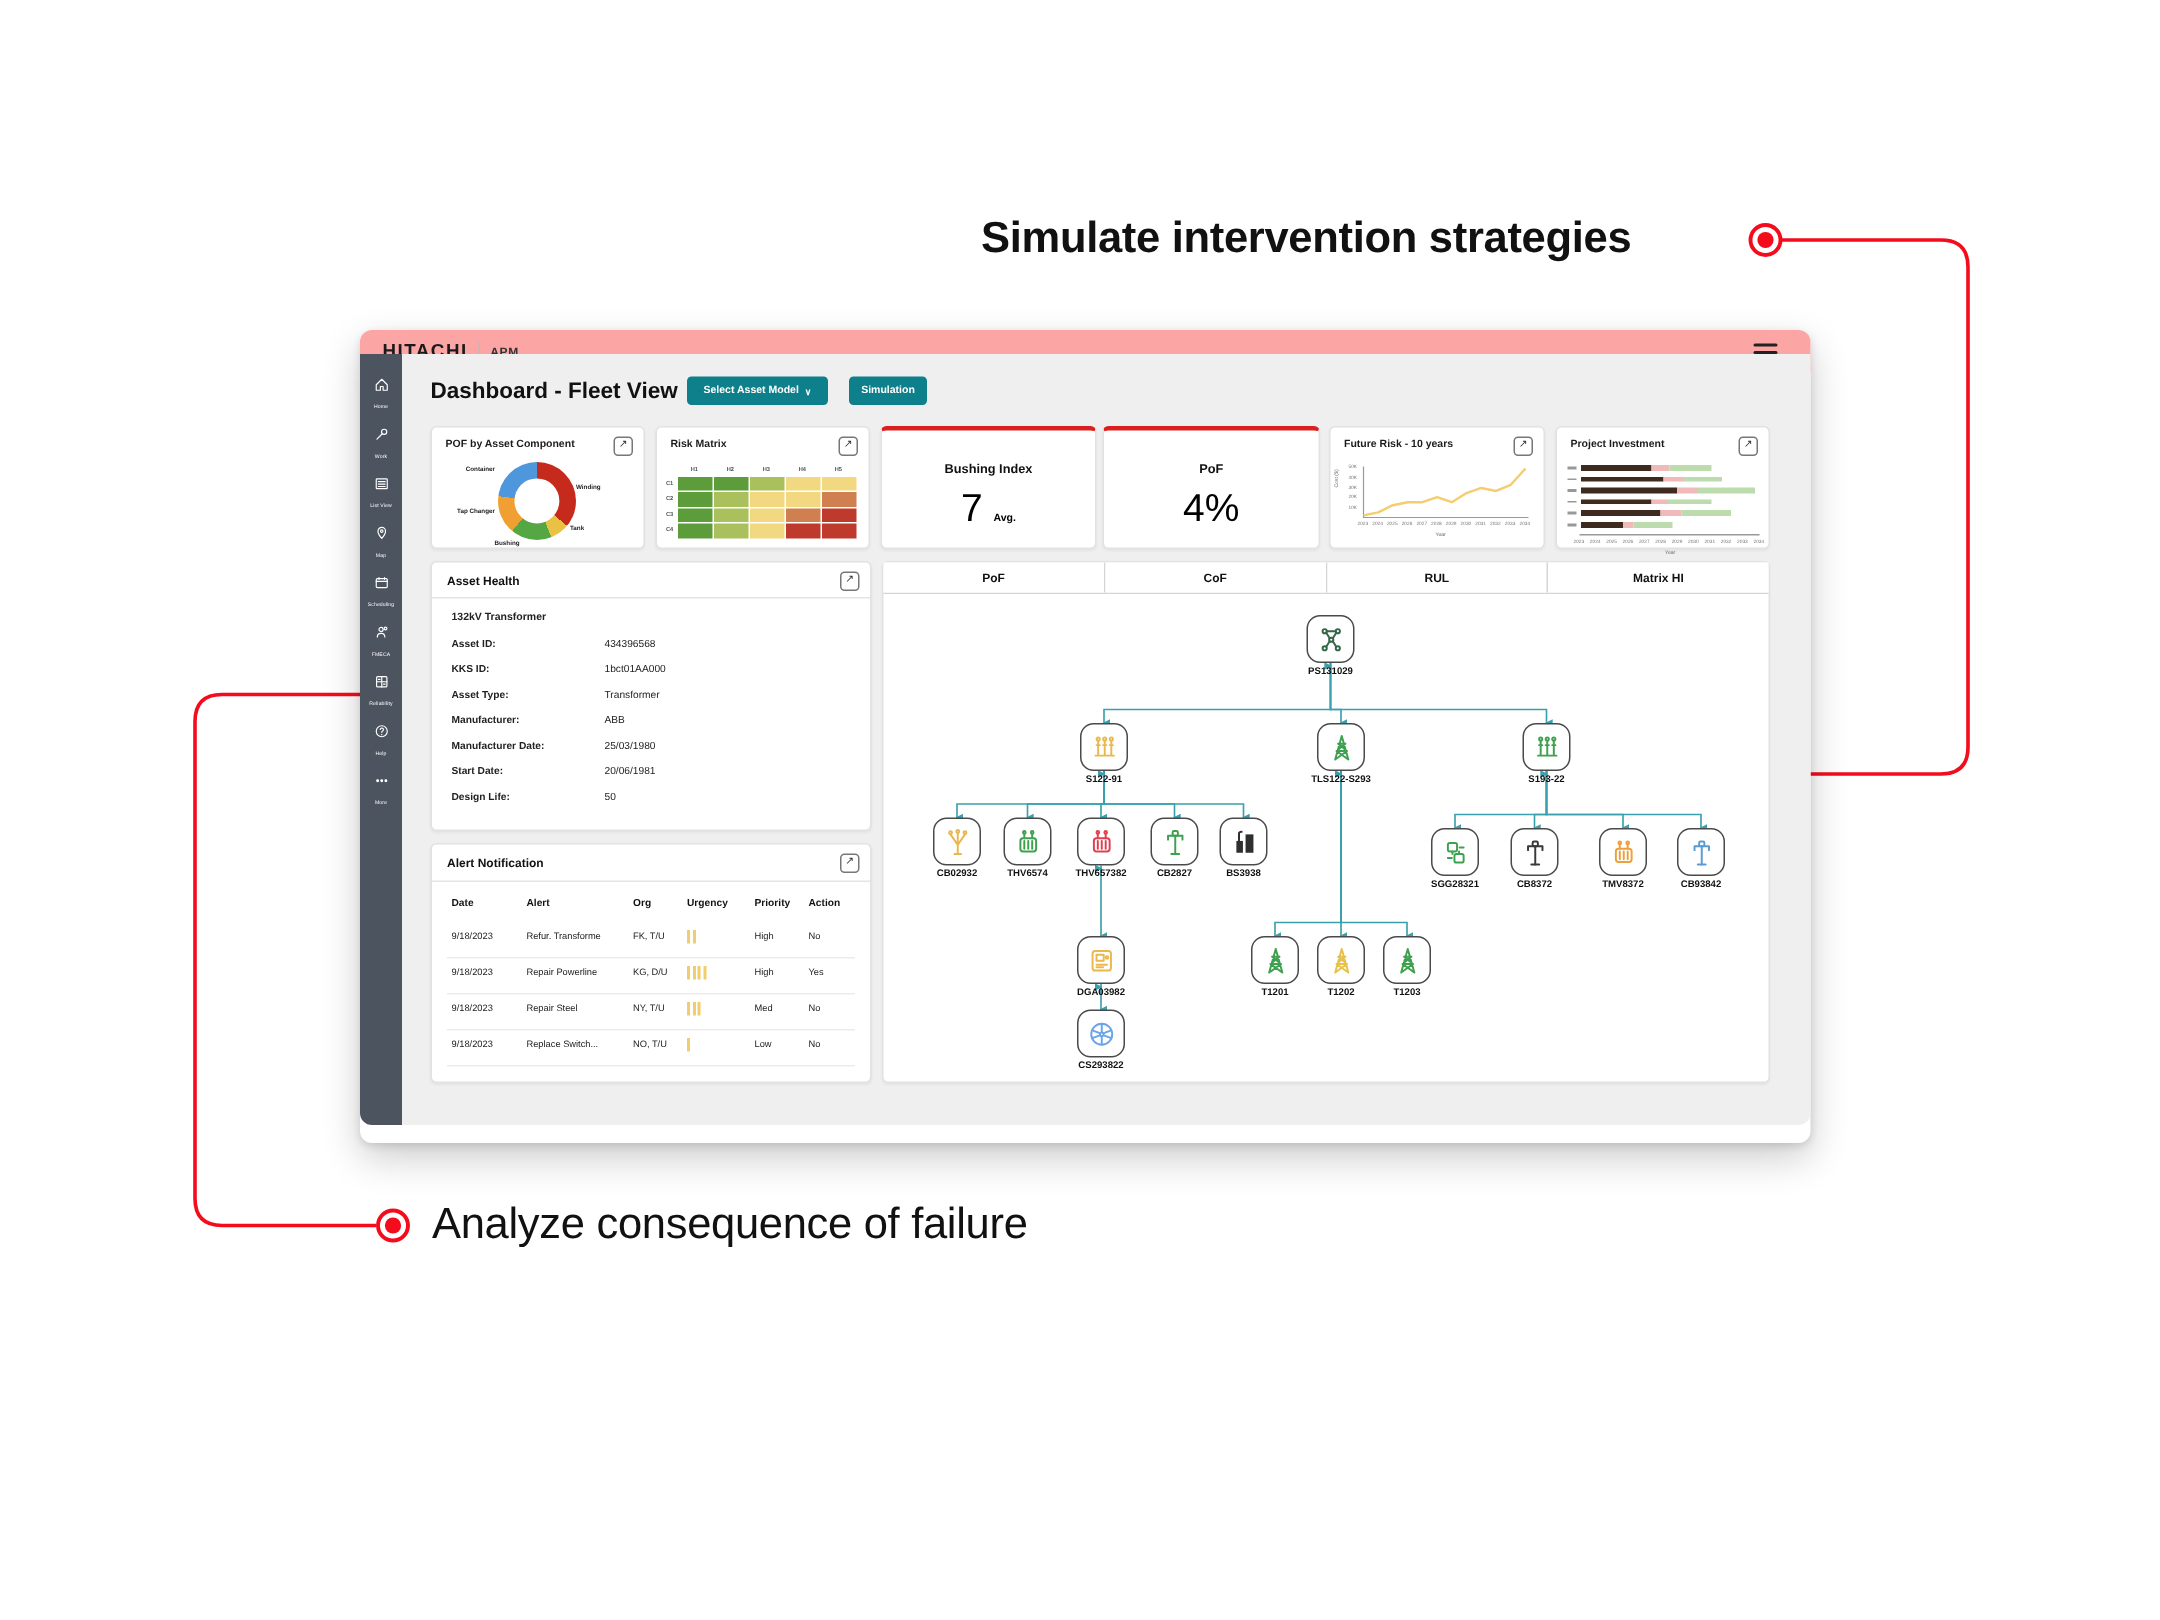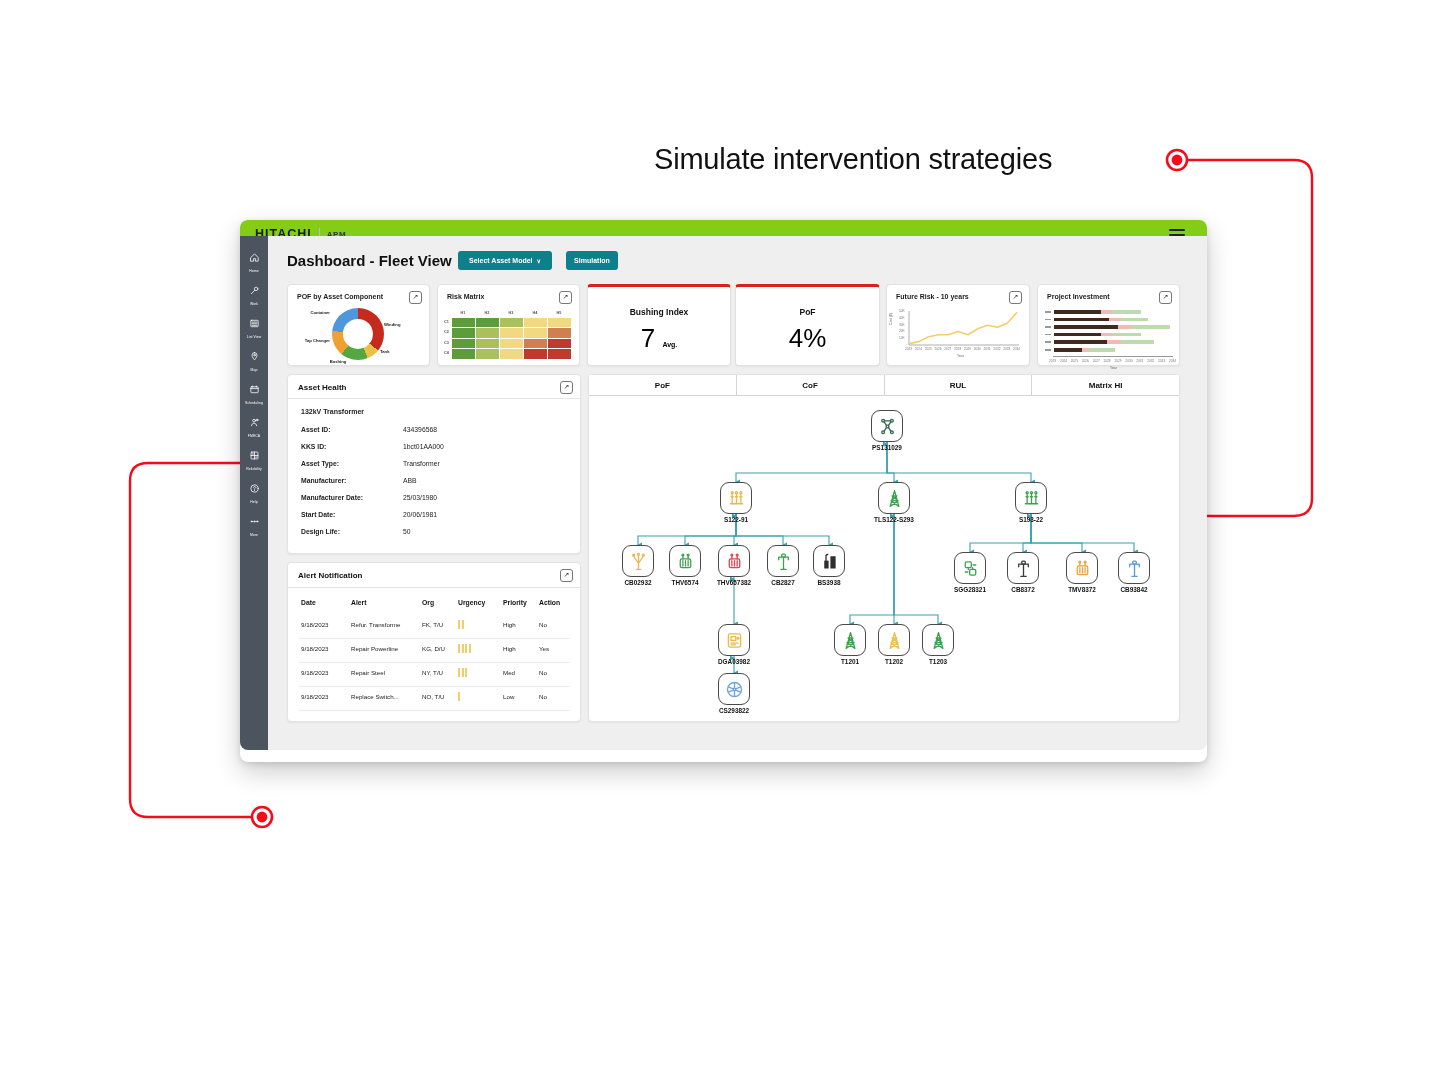--- a/index.html
+++ b/index.html
@@ -3,21 +3,21 @@
 <meta charset="utf-8">
 <style>
   html,body{margin:0;padding:0;background:#fff;}
   .canvas{position:relative;width:1440px;height:1080px;background:#fff;overflow:hidden;
           font-family:"Liberation Sans",sans-serif;color:#1a1a1a;}
   .ann{position:absolute;font-size:29px;font-weight:500;color:#111;letter-spacing:-.2px;}
   .connectors{position:absolute;left:0;top:0;pointer-events:none;}
   
   .dash{position:absolute;left:240px;top:220px;width:967px;height:542px;background:#fff;
         border-radius:8px;box-shadow:0 10px 26px rgba(0,0,0,.20),0 2px 6px rgba(0,0,0,.12);}
-  .dash-header{position:absolute;left:0;top:0;width:100%;height:28px;background:#84cc16;
+  .dash-header{position:absolute;left:0;top:0;width:100%;height:28px;background:#fca5a5;
         border-bottom:1px solid #e8e8e8;border-radius:8px 8px 0 0;}
   .brand{position:absolute;left:15px;top:7px;display:flex;align-items:center;gap:7px;}
   .hitachi{font-size:12.5px;font-weight:700;letter-spacing:1px;color:#1a1a1a;}
   .brand .sep{width:1px;height:12px;background:#bbb;}
   .apm{font-size:8px;font-weight:700;color:#333;letter-spacing:.5px;}
   .hamburger{position:absolute;right:22px;top:9px;width:16px;height:11px;display:flex;
         flex-direction:column;justify-content:space-between;cursor:pointer;}
   .hamburger i{display:block;height:2px;background:#222;border-radius:1px;}
   .dash-body{position:absolute;left:0;top:16px;width:967px;height:514px;}
   .sidebar{position:absolute;left:0;top:0;width:28px;height:514px;background:#4c545f;
@@ -85,21 +85,22 @@
 
   <svg class="connectors" width="1440" height="1080">
     <path d="M1188 160 H1294 Q1312 160 1312 178 V498 Q1312 516 1294 516 H1200" fill="none" stroke="#f40b1c" stroke-width="2.4"></path>
     <path d="M251 817 H148 Q130 817 130 799 V481 Q130 463 148 463 H240" fill="none" stroke="#f40b1c" stroke-width="2.4"></path>
     <circle cx="1177" cy="160" r="10" fill="#fff" stroke="#f40b1c" stroke-width="2.6"></circle>
     <circle cx="1177" cy="160" r="5.4" fill="#f40b1c"></circle>
     <circle cx="262" cy="817" r="10" fill="#fff" stroke="#f40b1c" stroke-width="2.6"></circle>
     <circle cx="262" cy="817" r="5.4" fill="#f40b1c"></circle>
   </svg>
 
-  <div class="ann" style="left:654px;top:143px;">Simulate intervention strategies</div>
+  <div class="ann" style="left:654px;top:143px;font-weight:bold;">Simulate intervention strategies</div>
+  <div class="ann" style="left:288px;top:800px;">Analyze consequence of failure</div>
 
   <div class="dash">
     <div class="dash-header">
       <div class="brand">
         <span class="hitachi">HITACHI</span>
         <span class="sep"></span>
         <span class="apm">APM</span>
       </div>
       <div class="hamburger">
           <i></i>

